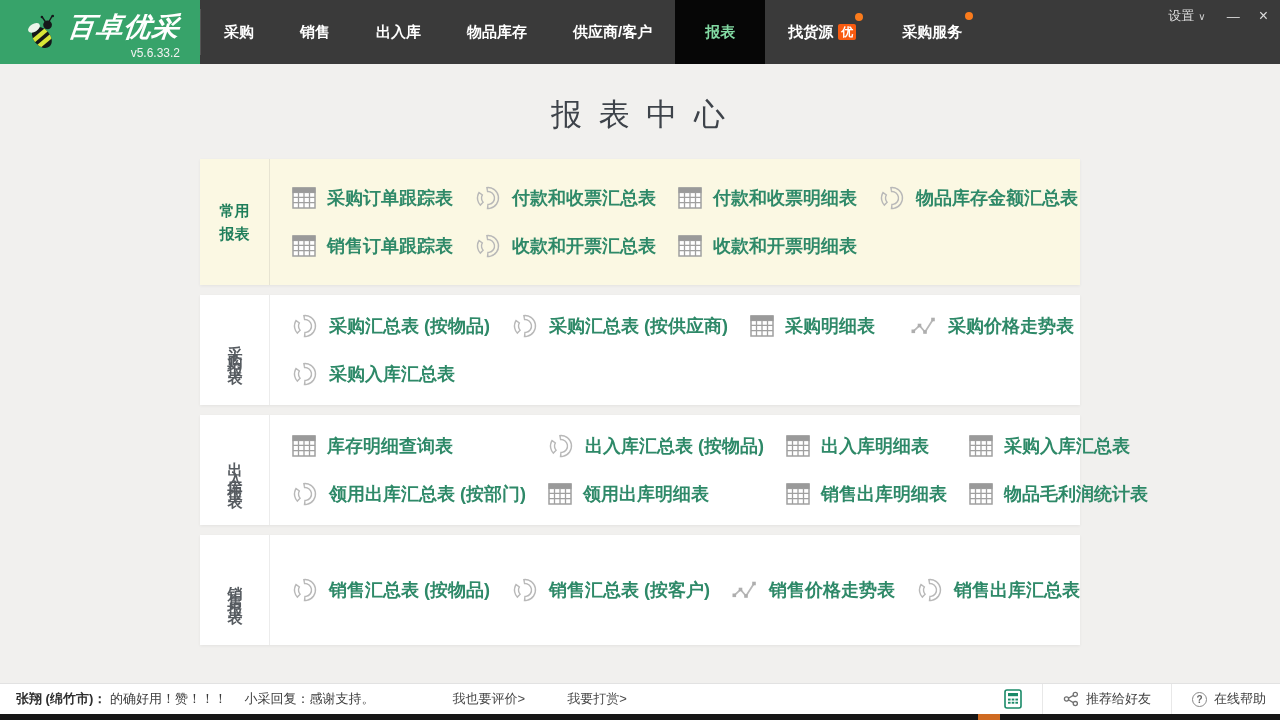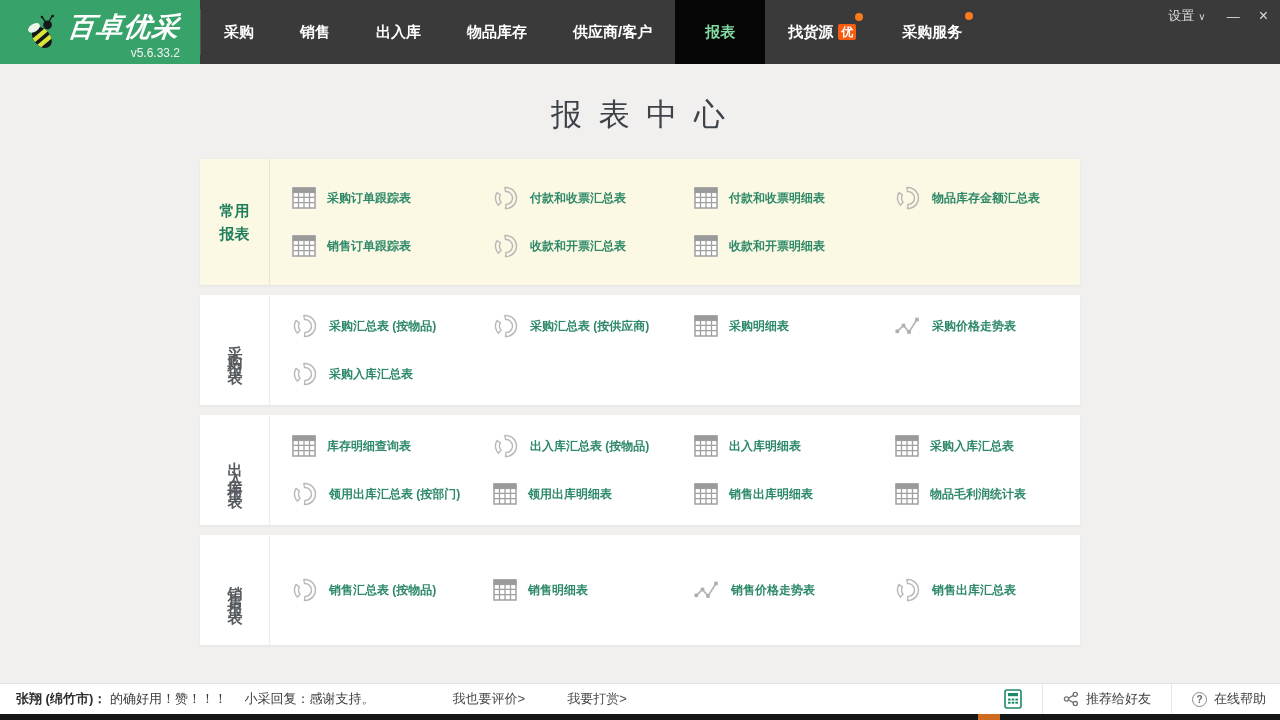--- a/index.html
+++ b/index.html
@@ -30,21 +30,21 @@
   .main { flex:1; background:#f1f0ee; overflow:hidden; }
   .page-title { margin:30px 0 23px; text-align:center; font-size:31px; font-weight:500; color:#3e434a; letter-spacing:4px; }
   .card { --cardbg:#ffffff; width:880px; margin:0 0 10px 200px; background:var(--cardbg); display:flex; box-shadow:0 1px 3px rgba(0,0,0,0.06); min-height:110px; }
   .card-yellow { --cardbg:#fbf8e3; min-height:126px; }
   .side { width:70px; flex-shrink:0; display:flex; align-items:center; justify-content:center; border-right:1px solid #ececec; }
   .card-yellow .side { border-right-color:#e7e4d2; }
   .side-label-h { font-size:15px; font-weight:bold; color:#1f7e5b; line-height:23px; text-align:center; }
   .side-label-v { writing-mode:vertical-rl; text-orientation:upright; font-size:15px; font-weight:bold; color:#565b60; letter-spacing:8px; }
   .grid { flex:1; display:grid; grid-template-columns:repeat(4,1fr); align-content:center; row-gap:22px; padding:16px 6px 16px 0; }
   .item { display:flex; align-items:center; gap:11px; padding-left:22px; cursor:pointer; }
-  .item-label { font-size:12px; font-weight:bold; color:#2e8968; white-space:nowrap; }
+  .item-label { font-size:18px; font-weight:bold; color:#2e8968; white-space:nowrap; }
   .ico { flex-shrink:0; }
 
   
   .footer { height:31px; background:#fff; border-top:1px solid #e2e2e2; display:flex; align-items:center; font-size:13px; color:#3c3c3c; flex-shrink:0; }
   .review { padding-left:16px; white-space:nowrap; }
   .review-author { font-weight:bold; color:#2e2e2e; }
   .reply { margin-left:14px; }
   .foot-link { margin-left:78px; color:#4a4a4a; cursor:pointer; white-space:nowrap; }
   .foot-link + .foot-link { margin-left:42px; }
   .foot-right { margin-left:auto; display:flex; align-items:center; height:100%; padding-right:14px; }
@@ -308,24 +308,24 @@
         <div class="side-label-v">销售报表</div>
       </div>
       <div class="grid">
         <div class="item">
             <svg class="ico" width="26" height="26">
               <use href="#sym-pie"></use>
             </svg>
             <span class="item-label">销售汇总表 (按物品)</span>
           </div>
         <div class="item">
-            <svg class="ico" width="24" height="22">
-              <use href="#sym-table"></use>
-            </svg>
-            <span class="item-label">销售明细表</span>
+            <svg class="ico" width="26" height="26">
+              <use href="#sym-pie"></use>
+            </svg>
+            <span class="item-label">销售汇总表 (按客户)</span>
           </div>
         <div class="item">
             <svg class="ico" width="26" height="20">
               <use href="#sym-line"></use>
             </svg>
             <span class="item-label">销售价格走势表</span>
           </div>
         <div class="item">
             <svg class="ico" width="26" height="26">
               <use href="#sym-pie"></use>

